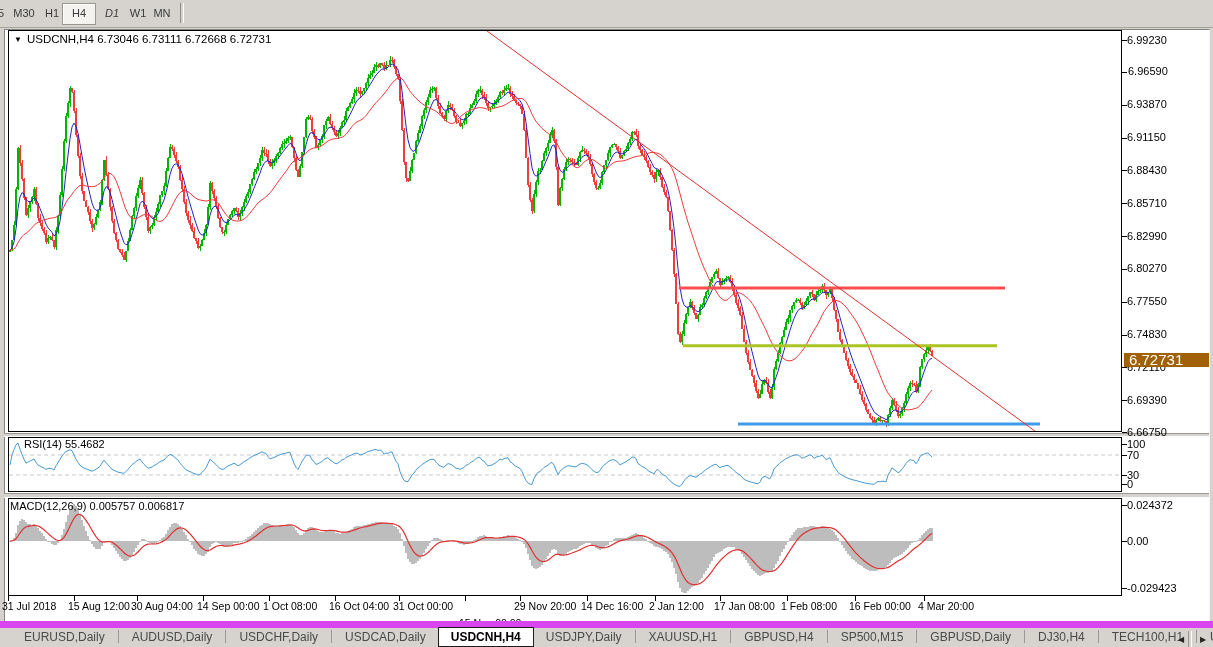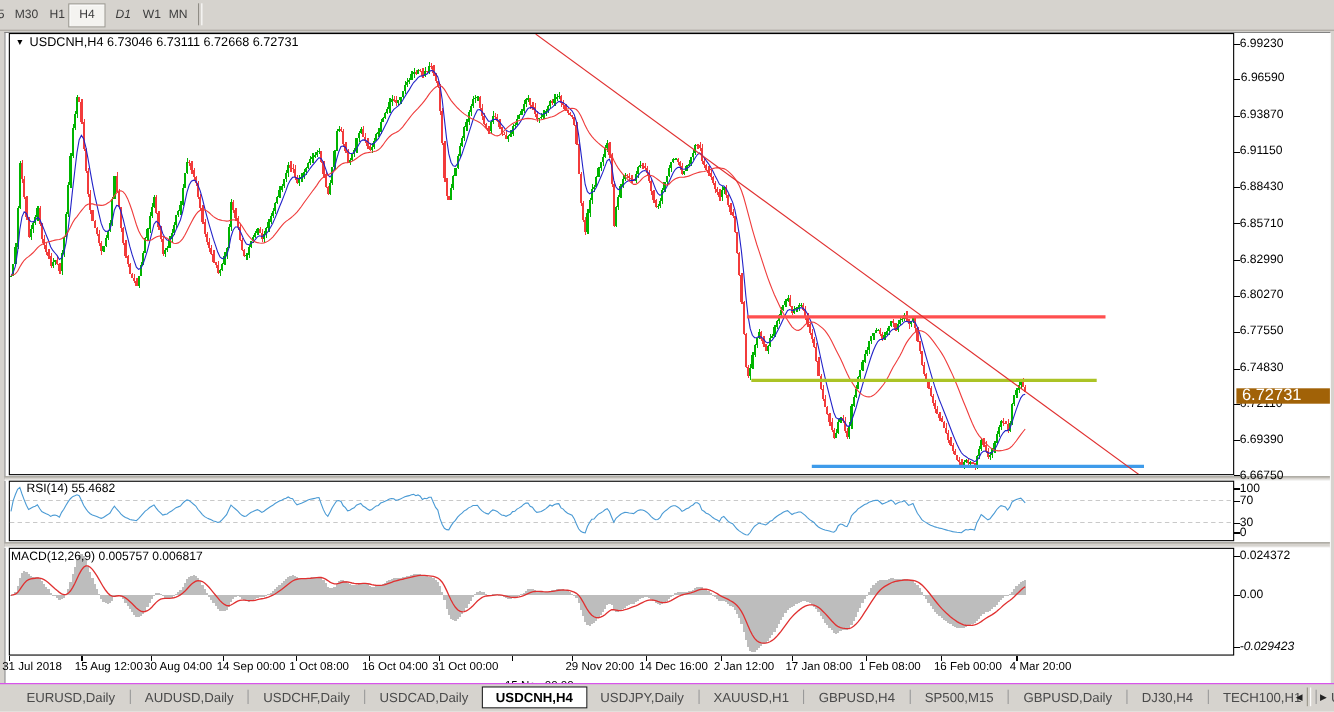--- a/index.html
+++ b/index.html
@@ -27,21 +27,21 @@
   .ovl{position:absolute;z-index:6;white-space:nowrap}
   .chart-title{left:14px;top:33px;font-size:11.5px;color:#000}
   .ind-label{font-size:11px;color:#000}
   .axis-label{font-size:11px;color:#000;left:1127px}
   .time-label{top:600px;font-size:10.5px;color:#000}
   .badge{left:1124px;top:353px;width:80px;height:14px;background:#a16207;color:#fff;
          font-size:15px;line-height:14px;padding-left:5px;z-index:7}
   .tri{display:inline-block;font-size:8px;vertical-align:1px;margin-right:5px;color:#000}
   
   #tabbar{position:absolute;left:0;top:621px;width:1213px;height:24px;background:#d6d3ce;
-          border-top:1px solid #d946ef;display:flex;align-items:center;padding-left:12px;
+          border-top:7px solid #d946ef;display:flex;align-items:center;padding-left:12px;
           box-sizing:border-box;font-size:12px;color:#4a4a4a;z-index:8}
   .tab{padding:3px 12px;cursor:default}
   .tab.active{background:#fff;border:1px solid #1c1c1c;color:#000;font-weight:700;
               padding:2px 12px}
   .tabsep{width:0;height:13px;border-left:1px solid #999;margin:0 1px}
   .tab-scroll{position:absolute;top:2px;width:16px;height:19px;text-align:center;
               font-size:8px;line-height:19px;color:#222}
   .tscrollsep{position:absolute;top:3px;width:2px;height:17px;border-left:1px solid #989589;
               border-right:1px solid #fff}
 </style>
@@ -1540,21 +1540,21 @@
     <div class="ovl axis-label" style="left: 1127px; top: 328.008px;">6.74830</div>
     <div class="ovl axis-label" style="left: 1127px; top: 360.838px;">6.72110</div>
     <div class="ovl axis-label" style="left: 1127px; top: 393.669px;">6.69390</div>
     <div class="ovl axis-label" style="left: 1127px; top: 425.534px;">6.66750</div>
     <div class="ovl axis-label" style="left: 1127px; top: 437.5px;">100</div>
     <div class="ovl axis-label" style="left: 1127px; top: 448.5px;">70</div>
     <div class="ovl axis-label" style="left: 1127px; top: 468.5px;">30</div>
     <div class="ovl axis-label" style="left: 1127px; top: 477.5px;">0</div>
     <div class="ovl axis-label" style="left: 1127px; top: 498.5px;">0.024372</div>
     <div class="ovl axis-label" style="left: 1127px; top: 534.5px;">0.00</div>
-    <div class="ovl axis-label" style="left: 1127px; top: 581.5px; font-style: italic;">-0.029423</div>
+    <div class="ovl axis-label" style="left: 1127px; top: 581.5px;">-0.029423</div>
     <div class="ovl time-label" style="left: 2px;">31 Jul 2018</div>
     <div class="ovl time-label" style="left: 68px;">15 Aug 12:00</div>
     <div class="ovl time-label" style="left: 131px;">30 Aug 04:00</div>
     <div class="ovl time-label" style="left: 197px;">14 Sep 00:00</div>
     <div class="ovl time-label" style="left: 263px;">1 Oct 08:00</div>
     <div class="ovl time-label" style="left: 329px;">16 Oct 04:00</div>
     <div class="ovl time-label" style="left: 393px;">31 Oct 00:00</div>
     <div class="ovl time-label" style="left: 459px; margin-top: 17px;">15 Nov 00:00</div>
     <div class="ovl time-label" style="left: 514px;">29 Nov 20:00</div>
     <div class="ovl time-label" style="left: 581px;">14 Dec 16:00</div>

